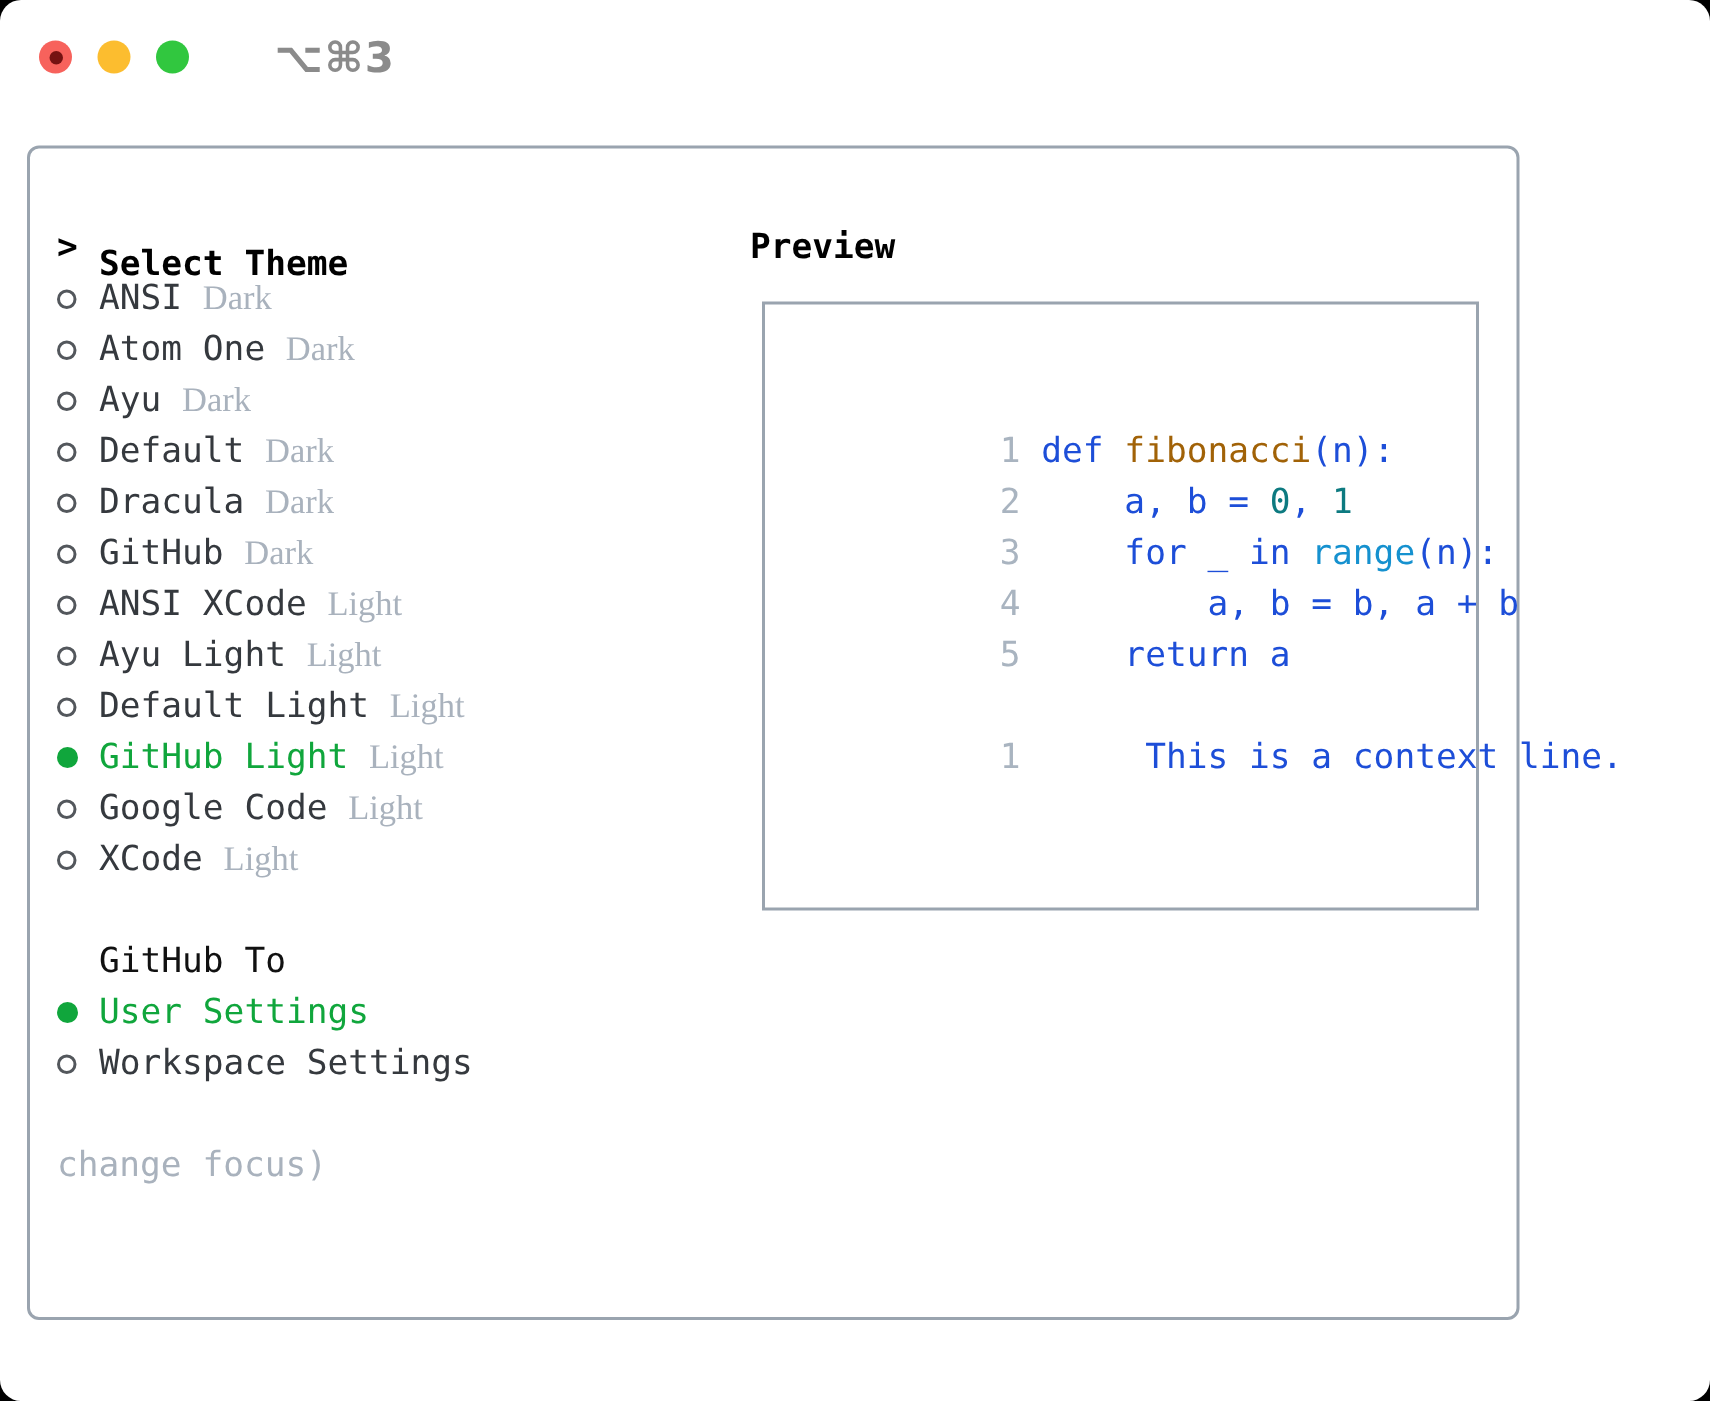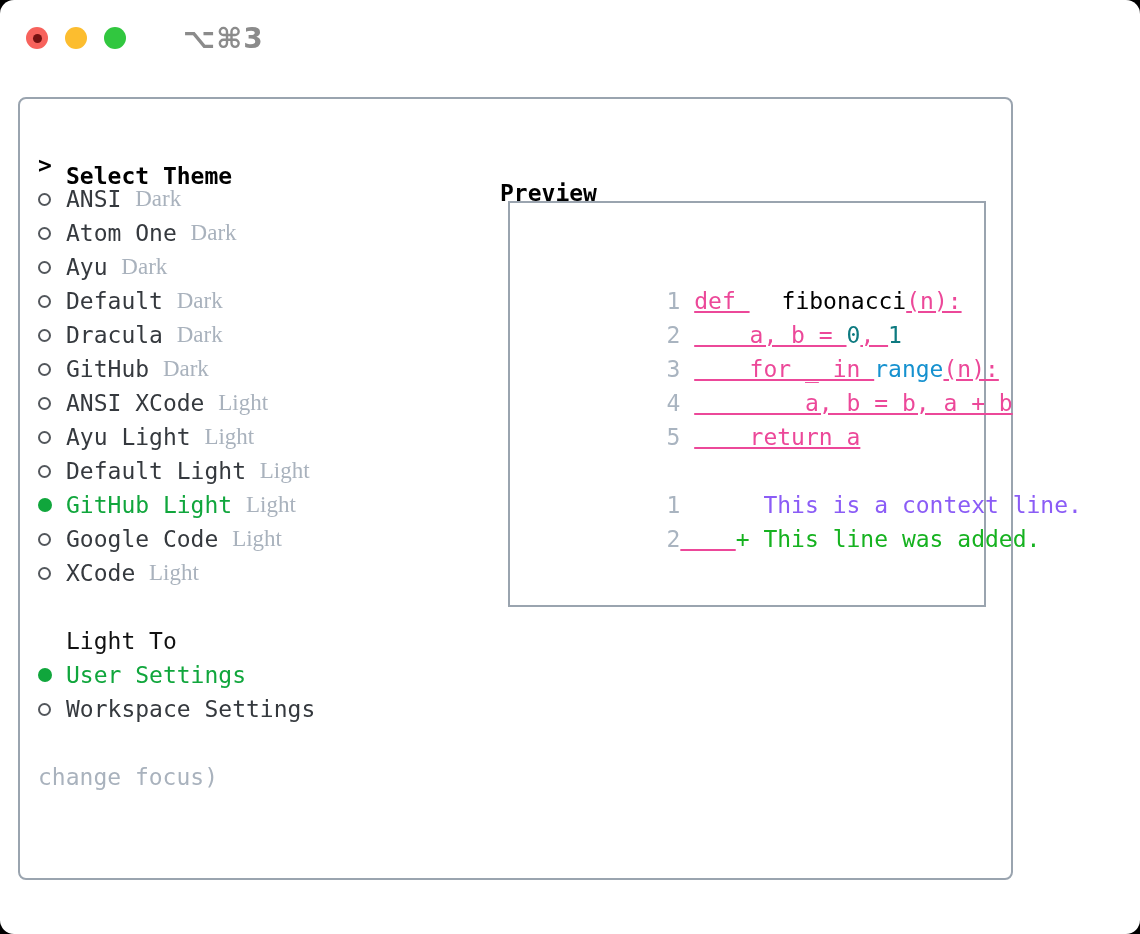--- a/index.html
+++ b/index.html
@@ -31,31 +31,31 @@
   .marker { width:28px; display:flex; align-items:center; flex:none; }
   .hdr-caret { font-weight:bold; color:#000; }
   .radio { width:13px; height:13px; border:2px solid #53575c; border-radius:50%; }
   .radio.on { width:14px; height:14px; border:none; background:#10a63c; }
   .hdr-text { font-weight:bold; color:#000;margin-top:21px; }
   .variant { color:#a9b2bd; margin-left:13.8px;font-family:Liberation Serif, serif; }
   .sel-text { color:#10a63c; }
   .help-row { color:#a9b2bd; }
   
   .preview-hdr { position:absolute; left:480px; top:49px; height:34px;
-                 line-height:34px; font-size:23px; font-weight:bold; color:#000;margin-top:28px; }
+                 line-height:34px; font-size:23px; font-weight:bold; color:#000; }
   .preview-box { position:absolute; left:488px; top:102px; width:478px; height:406px;
                  border:2px solid #9aa4af; background:#fff; }
   .code { padding:47px 0 0 18px; }
   .line { height:34px; line-height:34px; font-size:23px; white-space:pre; }
   .linenum { color:#a9b4c0; }
-  .plain   { color:#ec4899;text-decoration:underline; }
-  .func    { color:#000000;margin-left:32px; }
+  .plain   { color:#1d4ed8; }
+  .func    { color:#a16207; }
   .number  { color:#0d7a80; }
   .builtin { color:#1591cf; }
-  .context { color:#8b5cf6; }
+  .context { color:#1d4ed8; }
   .deleted { color:#c53020; }
   .added   { color:#16b220; }
 </style>
 </head>
 <body>
 
 <div class="window">
 
   <div class="titlebar">
     <span class="light light-red">
@@ -132,21 +132,21 @@
       <div class="row">
         <span class="marker"><span class="radio"></span></span>
         <span>XCode</span>
         <span class="variant">Light</span>
       </div>
 
       <div class="row"></div>
 
       <div class="row">
         <span class="marker"></span>
-        <span style="color:#111;">Light To</span>
+        <span style="color:#111;">GitHub To</span>
       </div>
       <div class="row">
         <span class="marker"><span class="radio on"></span></span>
         <span class="sel-text">User Settings</span>
       </div>
       <div class="row">
         <span class="marker"><span class="radio"></span></span>
         <span>Workspace Settings</span>
       </div>
 
@@ -171,20 +171,17 @@
         <div class="line">
           <span class="linenum">4 </span><span class="plain">        a, b = b, a + b</span>
         </div>
         <div class="line">
           <span class="linenum">5 </span><span class="plain">    return a</span>
         </div>
         <div class="line"></div>
         <div class="line">
           <span class="linenum">1</span><span class="context">      This is a context line.</span>
         </div>
-        <div class="line">
-          <span class="linenum">2</span><span class="plain">    </span><span class="added">+ This line was added.</span>
-        </div>
       </div>
     </div>
 
   </div>
 </div>
 
 </body></html>

